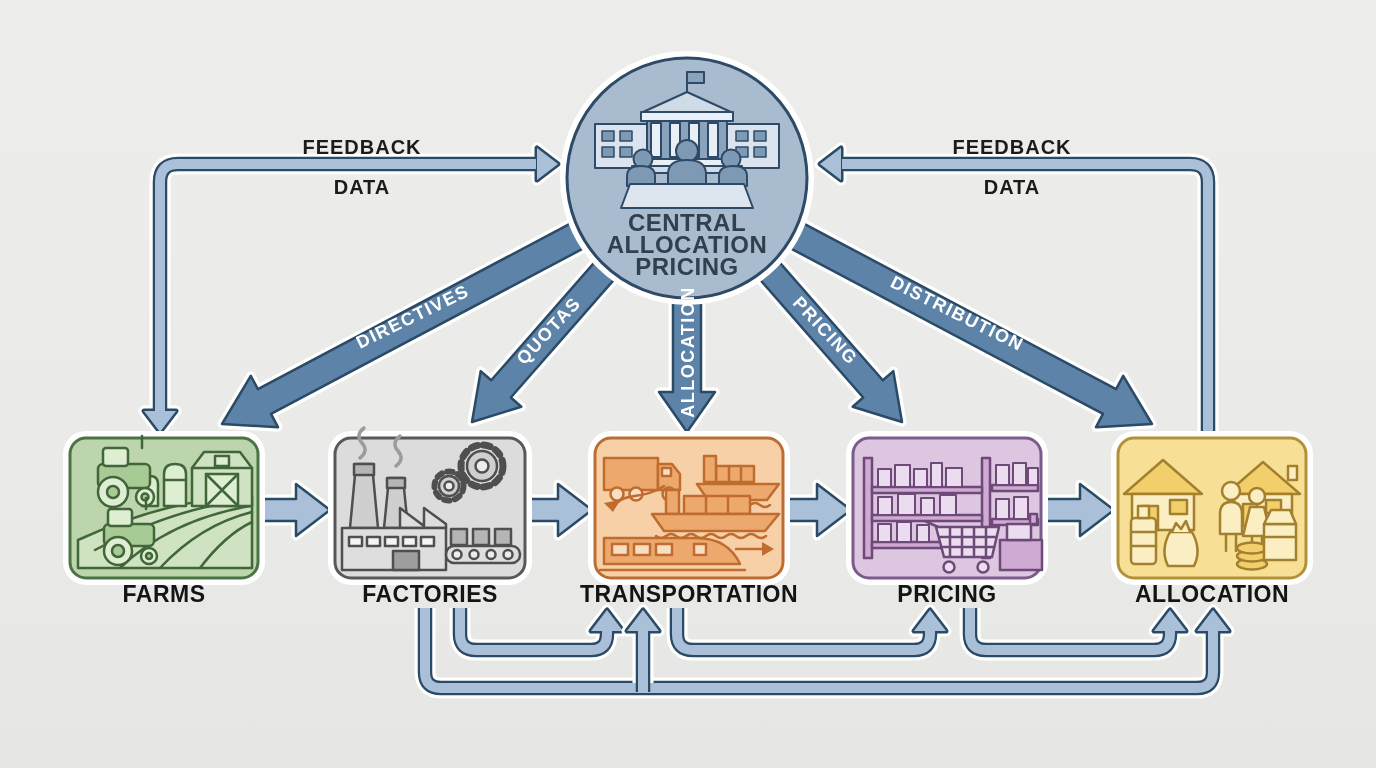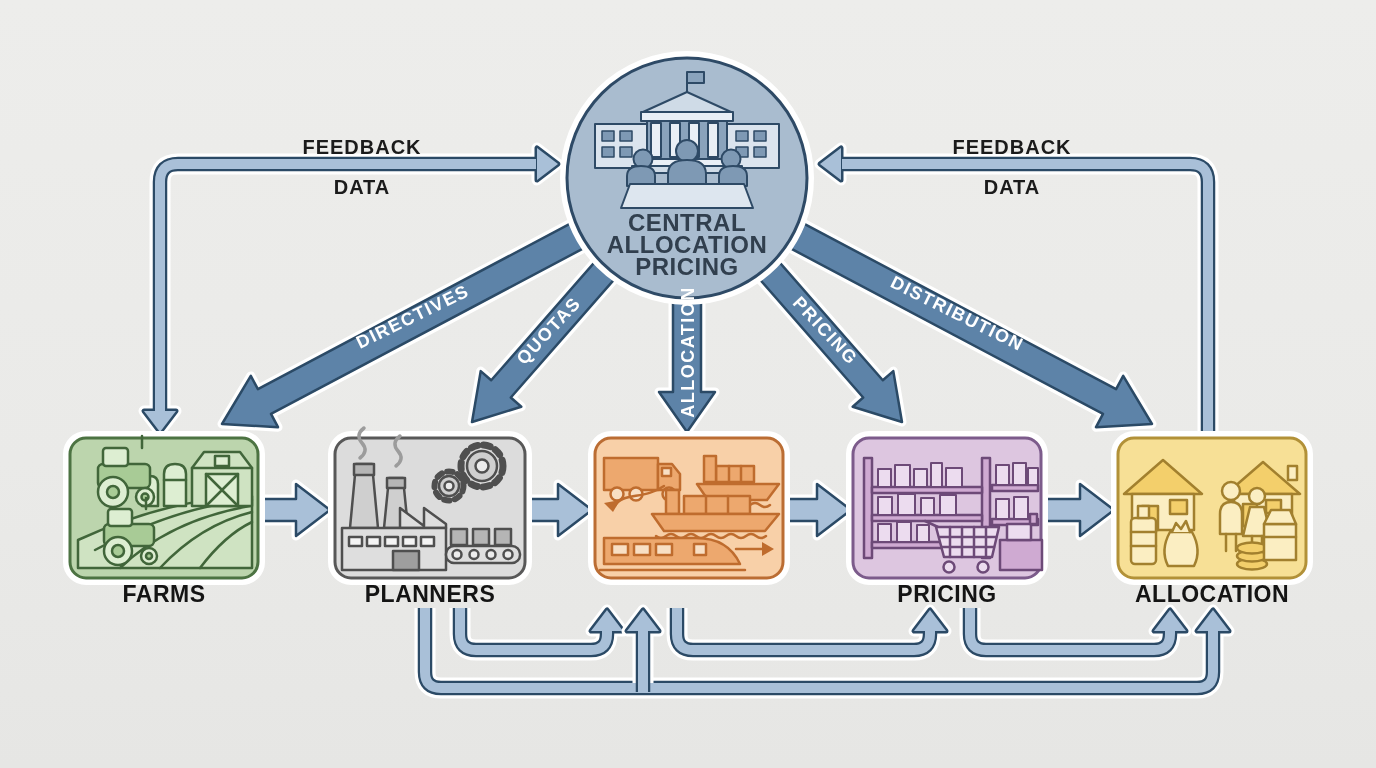--- a/index.html
+++ b/index.html
@@ -348,17 +348,18 @@
   <div class="lbl center-lbl" style="left:687px;top:245px">ALLOCATION</div>
   <div class="lbl center-lbl" style="left:687px;top:267px">PRICING</div>
 
   <div class="lbl arrow-lbl" style="left:413px;top:317px;transform:translate(-50%,-50%) rotate(-26deg)">DIRECTIVES</div>
   <div class="lbl arrow-lbl" style="left:549px;top:331px;transform:translate(-50%,-50%) rotate(-47deg)">QUOTAS</div>
   <div class="lbl arrow-lbl" style="left:688px;top:352px;transform:translate(-50%,-50%) rotate(-90deg)">ALLOCATION</div>
   <div class="lbl arrow-lbl" style="left:825px;top:331px;transform:translate(-50%,-50%) rotate(47deg)">PRICING</div>
   <div class="lbl arrow-lbl" style="left:957px;top:314px;transform:translate(-50%,-50%) rotate(26.5deg)">DISTRIBUTION</div>
 
   <div class="lbl node-lbl" style="left:164px;top:594px">FARMS</div>
-  <div class="lbl node-lbl" style="left:430px;top:594px">PLANNERS</div>
+  <div class="lbl node-lbl" style="left:430px;top:594px">FACTORIES</div>
+  <div class="lbl node-lbl" style="left:689px;top:594px">TRANSPORTATION</div>
   <div class="lbl node-lbl" style="left:947px;top:594px">PRICING</div>
   <div class="lbl node-lbl" style="left:1212px;top:594px">ALLOCATION</div>
 </div>
 </div>
 
 </body></html>

